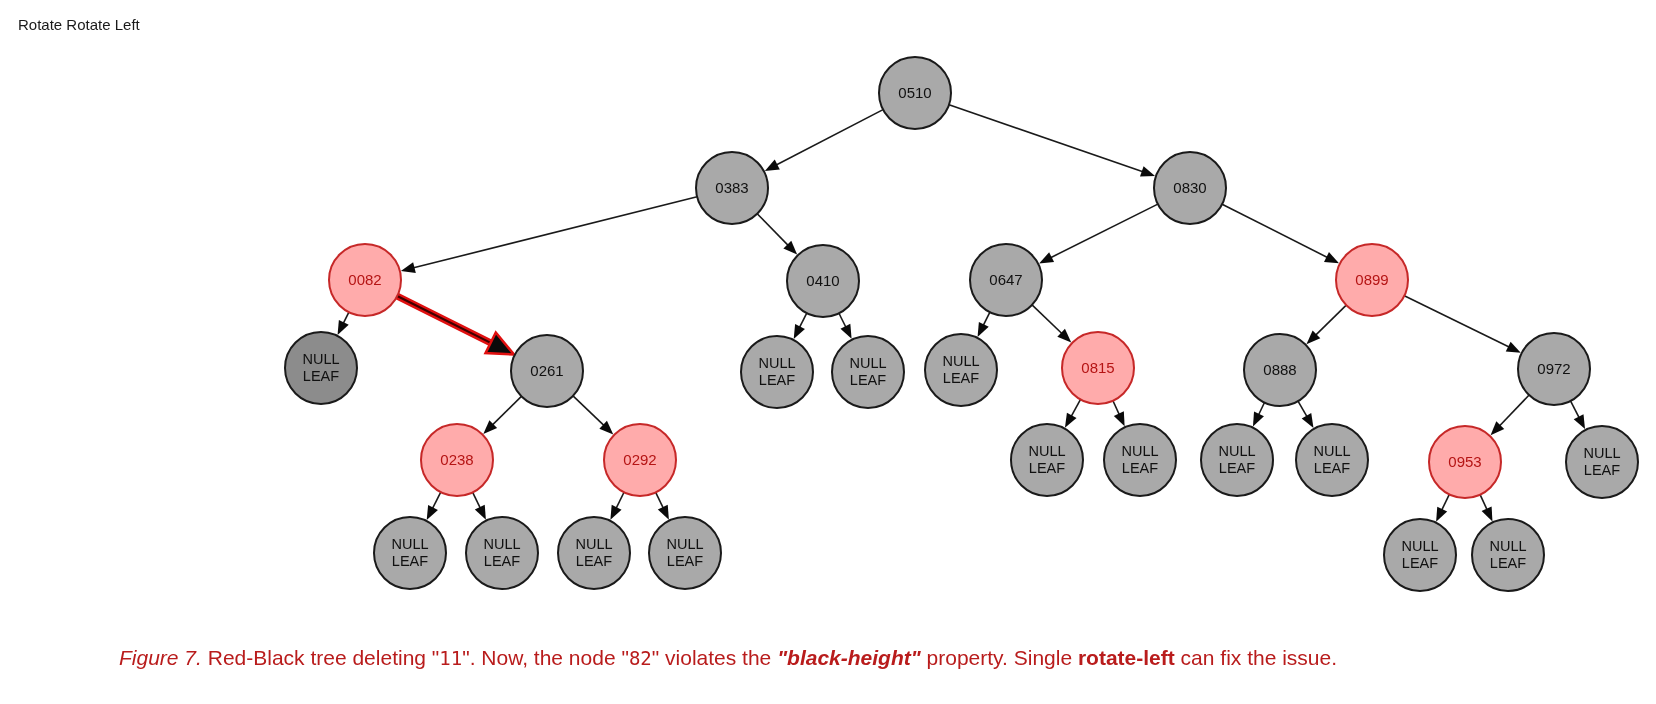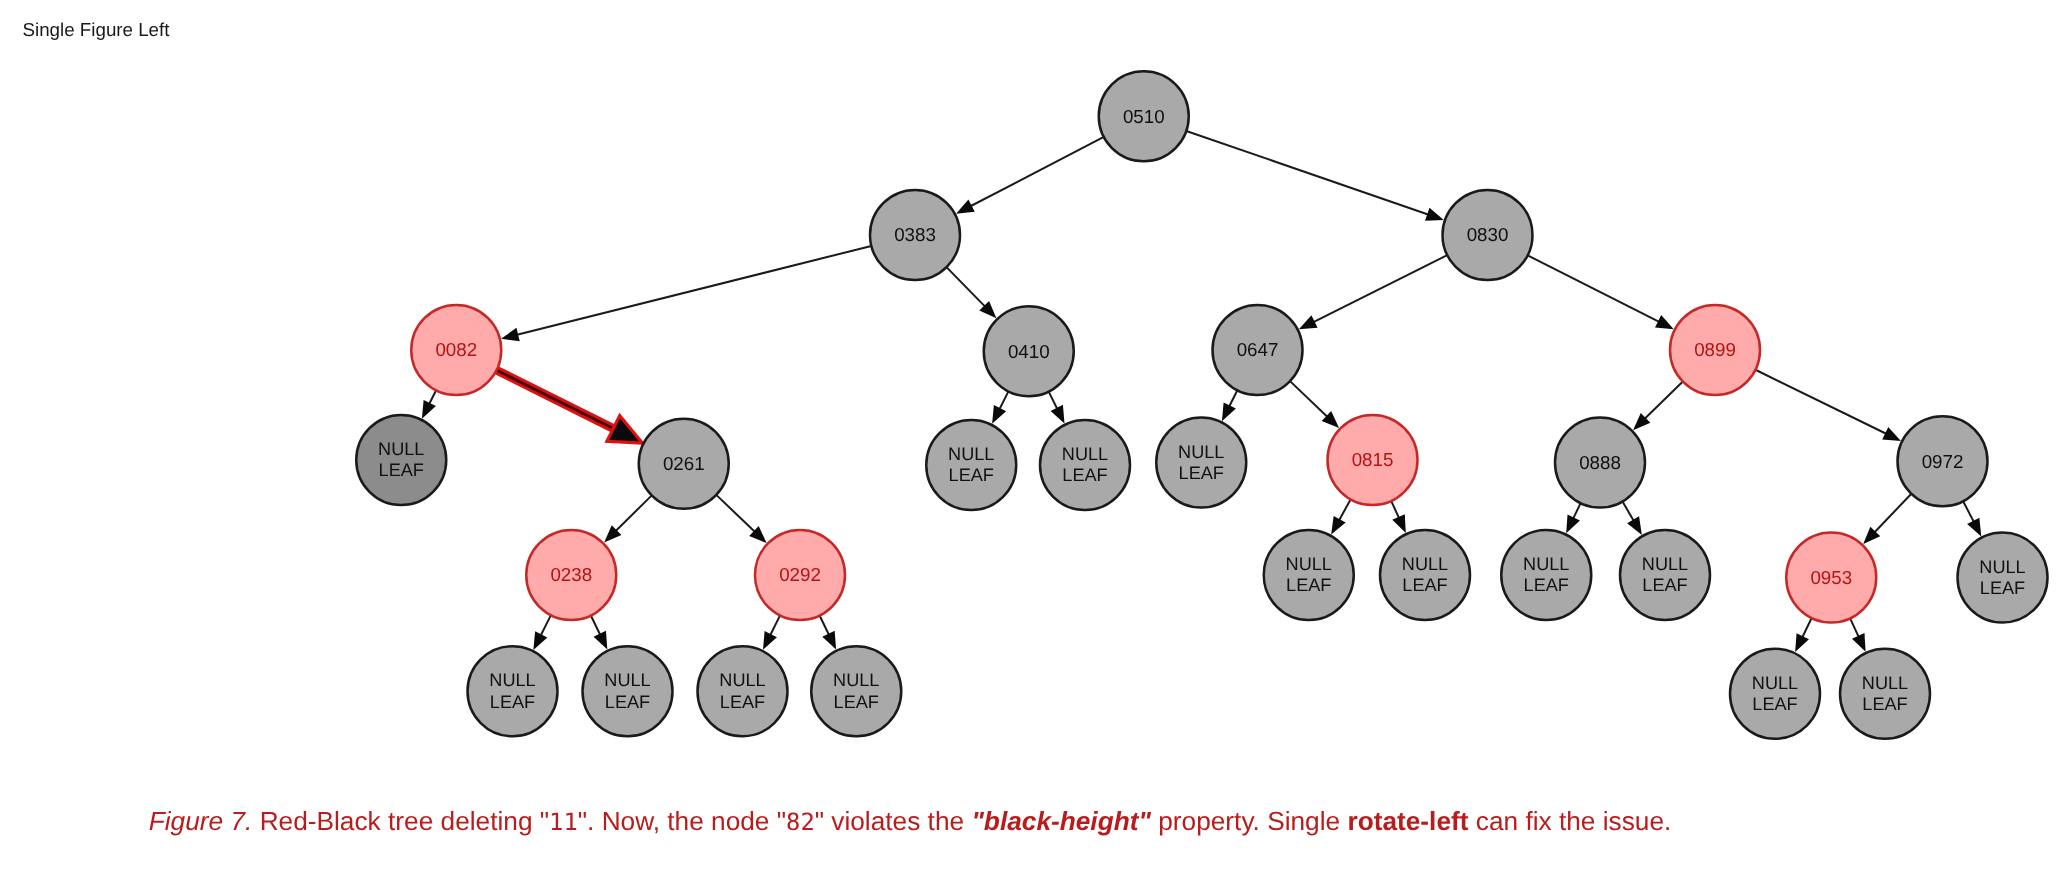--- a/index.html
+++ b/index.html
@@ -34,21 +34,21 @@
   .seg-bolditalic { font-weight: 700; font-style: italic; }
   .seg-mono {
     font-family: "DejaVu Sans Mono", monospace;
     font-size: 19px;
   }
 </style>
 </head>
 <body>
 
 <div class="page">
-  <div class="diagram-title">Single Figure Left</div>
+  <div class="diagram-title">Rotate Rotate Left</div>
 
   <svg id="tree-svg" width="1656" height="620" viewBox="0 0 1656 620">
       <g>
         <line x1="883.0487681677283" y1="109.58670504953992" x2="772.8265740079027" y2="166.80587688114346" stroke="#1a1a1a" stroke-width="1.6"></line>
         <polygon points="764.8387660498347,170.95255314352843 774.730165157594,159.62072964988806 779.7983250338423,169.38360604308218" fill="#0a0a0a"></polygon>
       </g>
       <g>
         <line x1="949.0268473968491" y1="104.75472910072969" x2="1146.5212505484706" y2="172.98006837128983" stroke="#1a1a1a" stroke-width="1.6"></line>
         <polygon points="1155.0279623976828,175.91875064647226 1139.999438130741,176.54601323737376 1143.5911609115196,166.14892097722543" fill="#0a0a0a"></polygon>
       </g>

